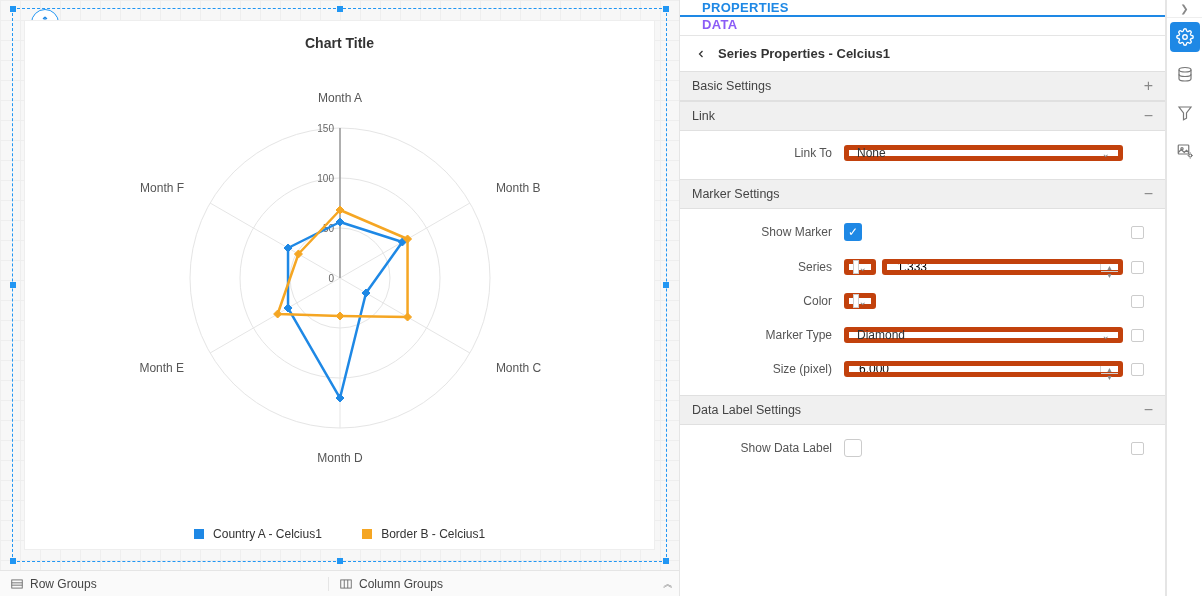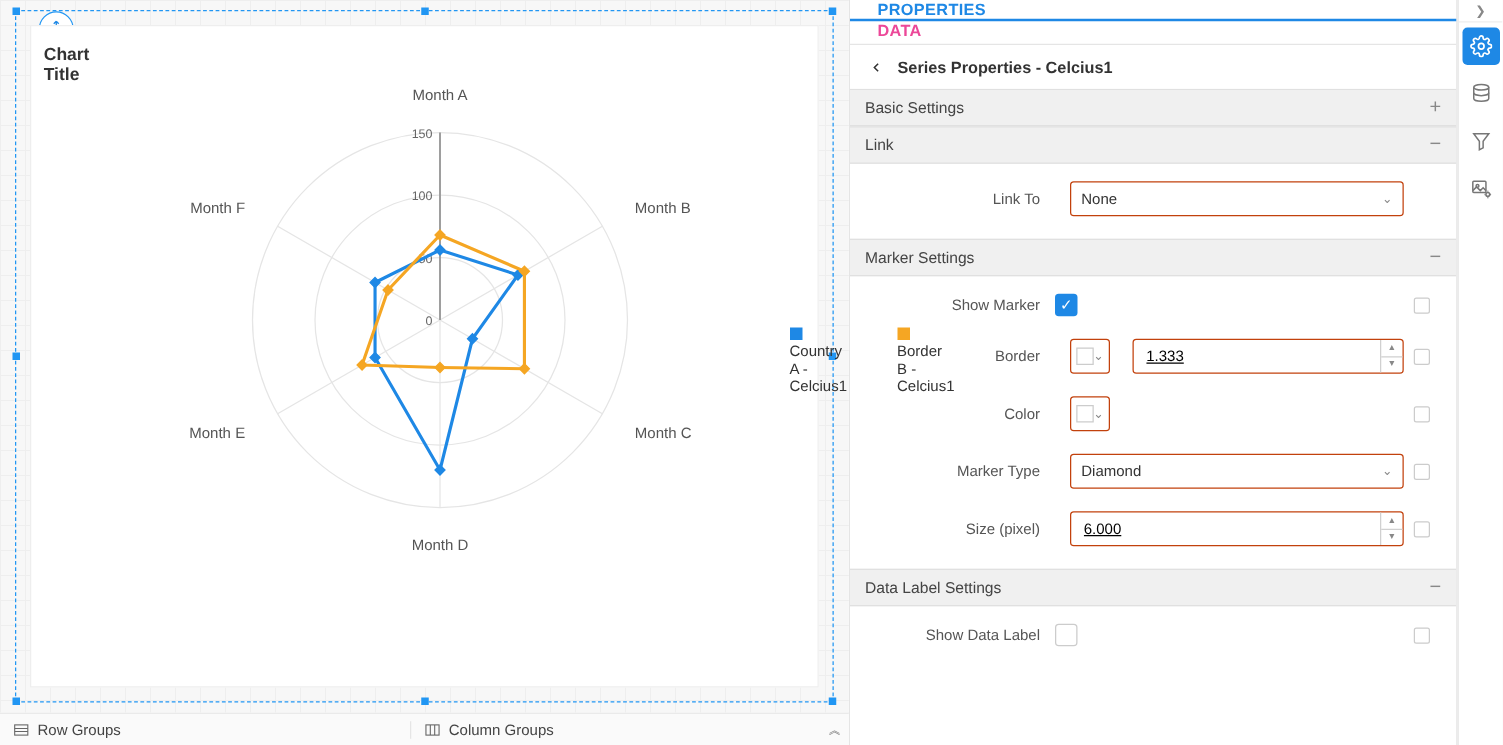--- a/index.html
+++ b/index.html
@@ -11,53 +11,53 @@
   .handle { position: absolute; width: 6px; height: 6px; background: #2196f3; }
   .handle.tl { left: -3px; top: -3px; }
   .handle.tm { left: calc(50% - 3px); top: -3px; }
   .handle.tr { right: -3px; top: -3px; }
   .handle.ml { left: -3px; top: calc(50% - 3px); }
   .handle.mr { right: -3px; top: calc(50% - 3px); }
   .handle.bl { left: -3px; bottom: -3px; }
   .handle.bm { left: calc(50% - 3px); bottom: -3px; }
   .handle.br { right: -3px; bottom: -3px; }
   .move-handle { position: absolute; left: 18px; top: 0px; width: 28px; height: 28px; border: 1px solid #2196f3; border-radius: 50%; background: #fff; display: flex; align-items: center; justify-content: center; color: #2196f3; font-size: 14px; }
-  .chart-surface { position: absolute; left: 24px; top: 20px; right: 24px; bottom: 20px; background: #fff; border: 1px solid #eee; display: flex; flex-direction: row; padding: 10px 10px 6px; }
+  .chart-surface { position: absolute; left: 24px; top: 20px; right: 24px; bottom: 20px; background: #fff; border: 1px solid #eee; display: flex; flex-direction: column; align-items: center; padding: 10px 10px 6px; }
   .chart-title { font-weight: 700; font-size: 14px; margin: 4px 0 2px; }
   .radar-wrap { position: relative; width: 100%; flex: 1; }
   .radar-svg { display: block; margin: 0 auto; }
   .axis-label { font-size: 12px; fill: #555; }
   .tick-label { font-size: 10px; fill: #666; }
   .grid-circle { fill: none; stroke: #e5e5e5; }
   .grid-line { stroke: #e5e5e5; }
   .legend { display: flex; gap: 40px; justify-content: center; align-items: center; font-size: 12px; padding: 4px 0 2px; }
   .legend-swatch { display: inline-block; width: 10px; height: 10px; margin-right: 6px; vertical-align: -1px; }
   .group-bar { height: 26px; border-top: 1px solid #e5e5e5; display: flex; align-items: center; background: #fafafa; }
   .group-seg { display: flex; align-items: center; gap: 6px; padding: 0 10px; flex: 1; }
   .group-seg + .group-seg { border-left: 1px solid #e5e5e5; text-align: center; }
   .group-icon { width: 14px; height: 14px; display: inline-block; }
   .group-label { font-size: 12px; color: #444; }
   .collapse-icon { width: 22px; text-align: center; color: #888; font-size: 10px; }
 
   .right-pane { flex: 1; display: flex; flex-direction: column; border-right: 1px solid #e5e5e5; min-width: 0; }
   .tabs { display: flex; border-bottom: 1px solid #e5e5e5; height: 36px; flex-direction: column; }
-  .tab { flex: 0 0 auto; padding: 0 22px; display: flex; align-items: center; font-weight: 700; font-size: 13px; letter-spacing: .3px; color: #ec4899; cursor: pointer; }
+  .tab { flex: 0 0 auto; padding: 0 22px; display: flex; align-items: center; font-weight: 700; font-size: 13px; letter-spacing: .3px; color: #8b5cf6; cursor: pointer; }
   .tab.active { color: #1e88e5; border-bottom: 2px solid #1e88e5; }
   .breadcrumb { display: flex; align-items: center; gap: 10px; padding: 10px 14px; font-weight: 700; font-size: 13px; }
   .back-chevron { width: 14px; height: 14px; display: inline-flex; align-items: center; justify-content: center; color: #444; }
   .section-header { display: flex; align-items: center; justify-content: space-between; background: #f0f0f0; border-top: 1px solid #e0e0e0; border-bottom: 1px solid #e0e0e0; padding: 6px 12px; font-size: 12.5px; color: #444; }
   .section-header .sign { color: #888; font-size: 16px; line-height: 1; }
   .section-body { padding: 14px 14px; }
   .field-row { display: flex; align-items: center; margin-bottom: 18px; }
   .field-row:last-child { margin-bottom: 4px; }
   .field-label { flex: 0 0 150px; text-align: right; font-size: 12px; color: #555; padding-right: 12px; }
   .field-control { flex: 1; display: flex; align-items: center; gap: 6px; }
   .field-aux { flex: 0 0 28px; display: flex; justify-content: center; }
   .aux-check { width: 13px; height: 13px; border: 1px solid #ccc; border-radius: 2px; background: #fff; }
-  .select, .input, .spinner { height: 28px; border: 1px solid #c2410c; border-radius: 3px; background: #fff; font-size: 12px; margin-left: 12px; }
+  .select, .input, .spinner { height: 16px; border: 5px solid #c2410c; border-radius: 3px; background: #fff; font-size: 12px; }
   .select { display: flex; align-items: center; padding: 0 8px; justify-content: space-between; width: 100%; cursor: pointer; }
   .select.color-swatch { width: 32px; padding: 0 4px; }
   .chev { color: #888; font-size: 10px; }
   .spinner { display: flex; width: 100%; }
   .spinner input { border: none; flex: 1; padding: 0 10px; font-size: 12px; outline: none; background: transparent; text-decoration: underline; }
   .spin-buttons { display: flex; flex-direction: column; border-left: 1px solid #d0d0d0; width: 18px; }
   .spin-buttons div { flex: 1; display: flex; align-items: center; justify-content: center; font-size: 7px; color: #888; cursor: pointer; }
   .spin-buttons div + div { border-top: 1px solid #d0d0d0; }
   .checkbox { width: 18px; height: 18px; border-radius: 3px; display: inline-flex; align-items: center; justify-content: center; font-size: 12px; }
   .checkbox.checked { background: #1e88e5; color: #fff; }
@@ -213,21 +213,21 @@
       <div class="field-row">
         <div class="field-label">Show Marker</div>
         <div class="field-control">
           <span class="checkbox checked">✓</span>
         </div>
         <div class="field-aux">
               <span class="aux-check"></span>
             </div>
       </div>
       <div class="field-row">
-        <div class="field-label">Border</div>
+        <div class="field-label">Series</div>
         <div class="field-control">
           <div class="select color-swatch">
             <span class="color-box"></span>
             <span class="chev">⌄</span>
           </div>
           <div class="spinner">
             <input value="1.333" style="">
             <div class="spin-buttons">
               <div>▲</div>
               <div>▼</div>

